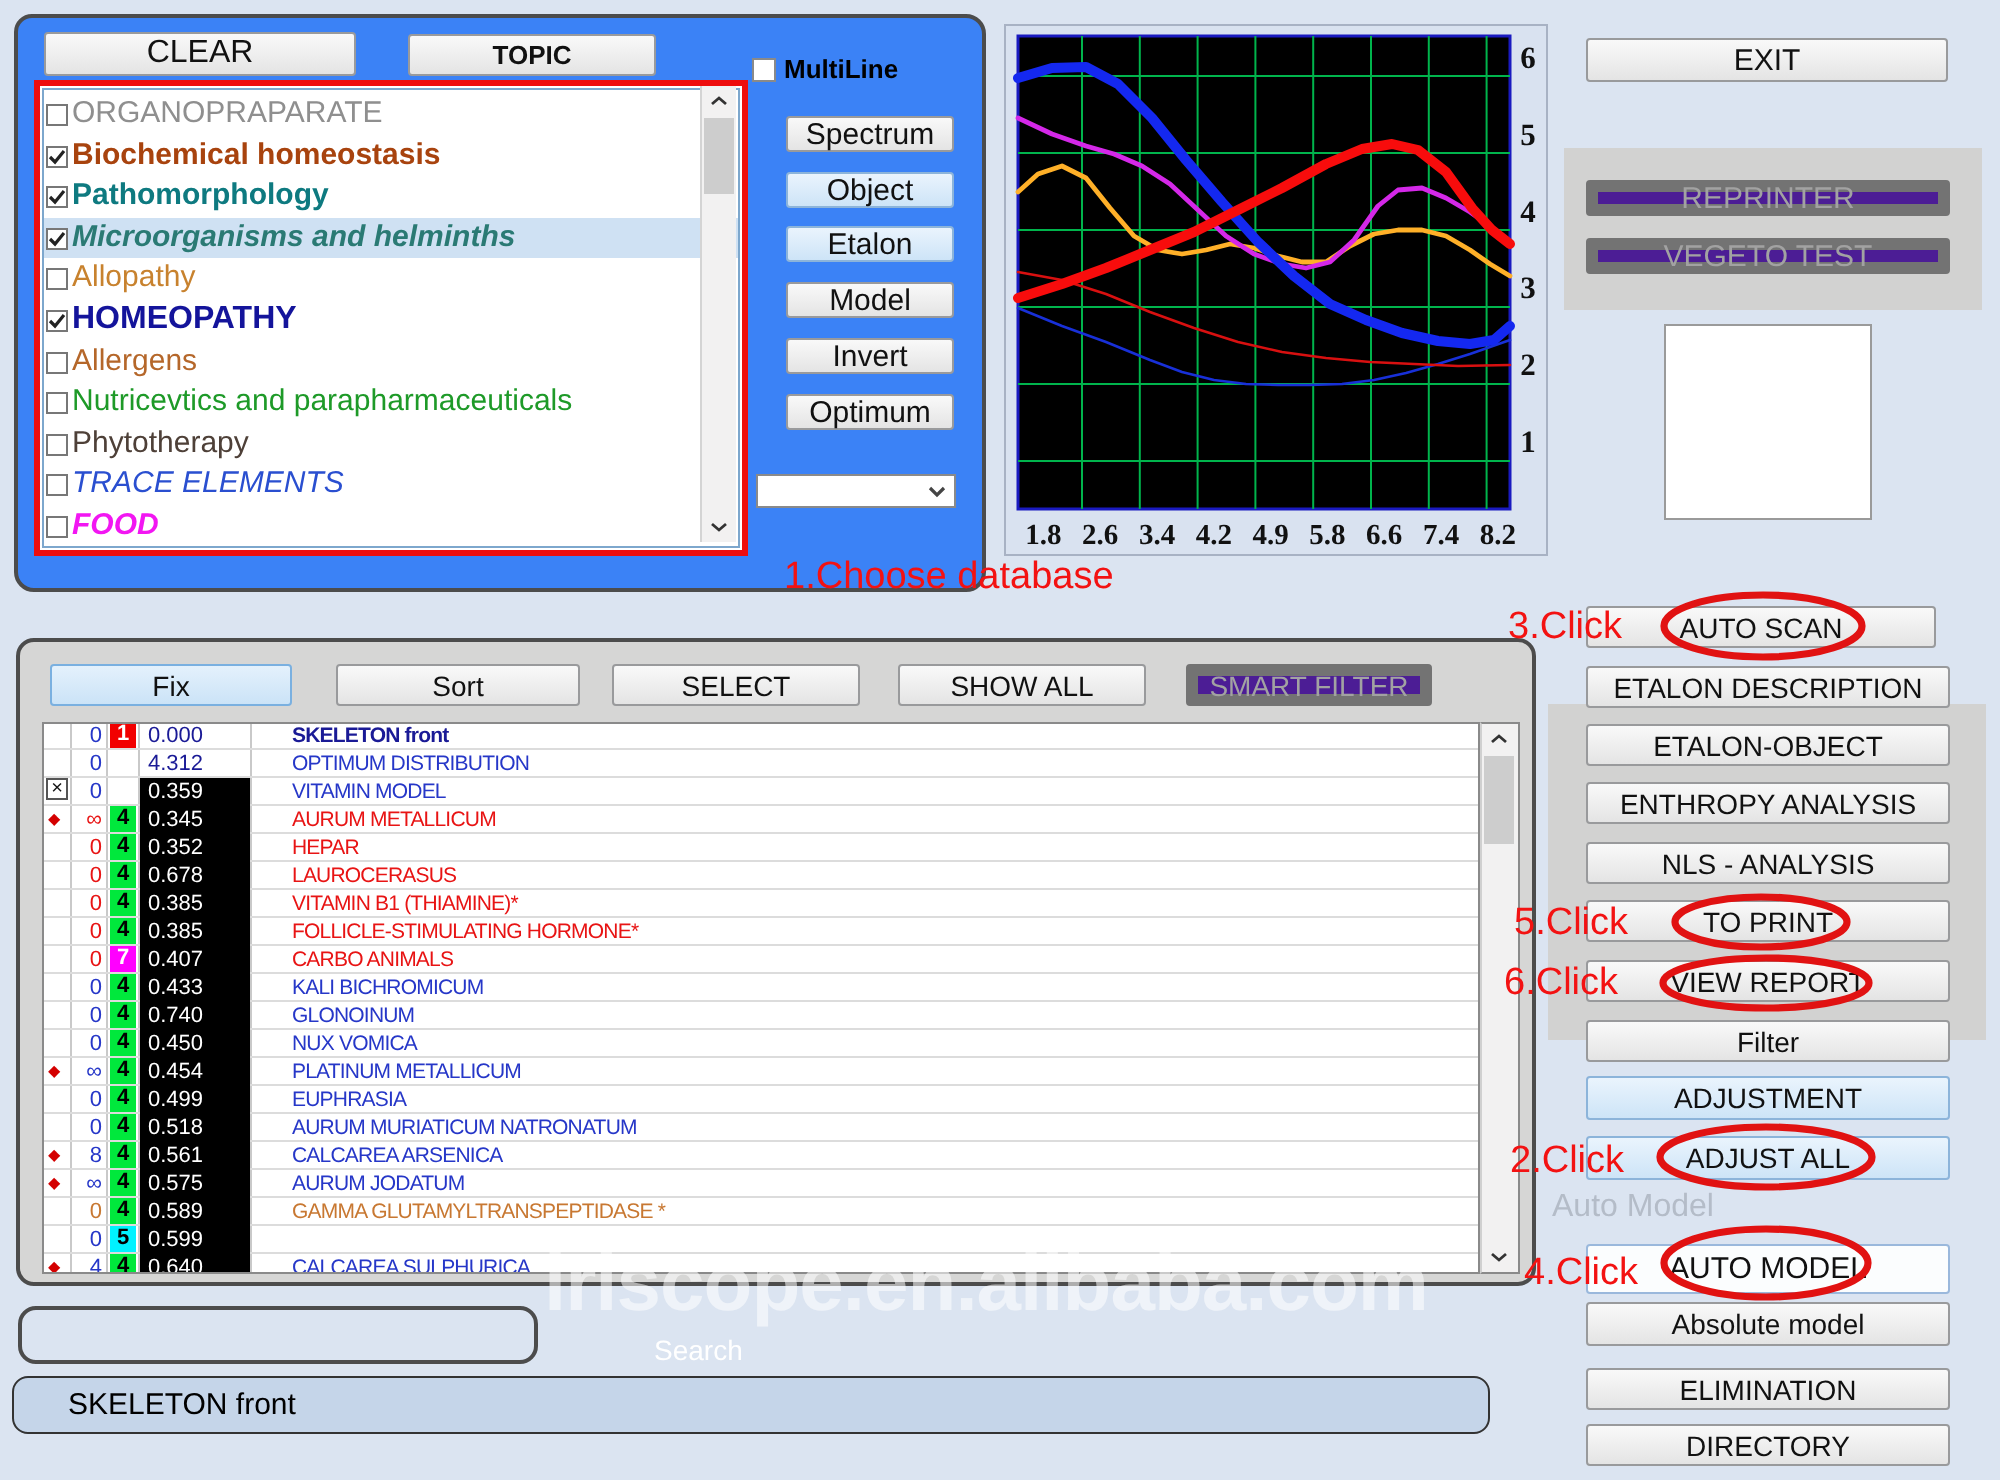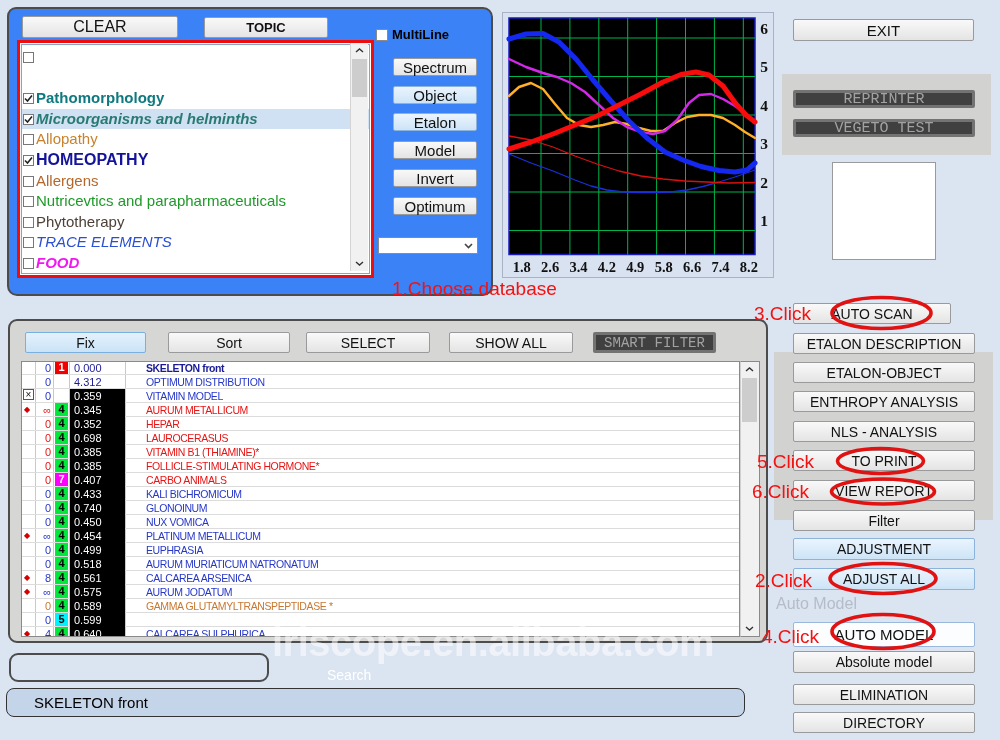--- a/index.html
+++ b/index.html
@@ -3,21 +3,21 @@
 <meta charset="utf-8">
 <style>
 * { margin:0; padding:0; box-sizing:border-box; }
 html,body { width:1000px; height:740px; overflow:hidden; }
 body { background:#dbe4f1; font-family:"Liberation Sans", sans-serif; position:relative; }
 .btn { position:absolute; display:flex; align-items:center; justify-content:center;
   background:linear-gradient(#f9f9f9,#e4e4e4); border:1px solid #999a9c; border-radius:2px;
   font-size:14px; color:#111; }
 .btn.blue { background:linear-gradient(#eaf4fd,#cde4f7); border:1px solid #8cb4da; }
 .btn.automodel { background:#fbfdfe; border:1px solid #9ab8dc; font-size:15px; }
-.btn.dis { color:#a2a2a2; background:#404040; border:3px solid #737373;font-family:Liberation Mono, monospace; }
+.btn.dis { color:#a2a2a2; background:#4c1d95; border:6px solid #737373; }
 
 #tlpanel { left:7px; top:7px; width:486px; height:289px; background:#3b82f6;
   border:2px solid #4c4c4c; border-radius:9px 10px 10px 10px; position:absolute; }
 #clearbtn { left:13px; top:7px; width:156px; height:22px; font-size:16px; }
 #topicbtn { left:195px; top:8px; width:124px; height:21px; font-size:13px; font-weight:bold; }
 #mlbox { left:367px; top:20px; width:12px; height:12px; background:#fff; border:1px solid #8a8a8a; position:absolute; }
 #mllabel { left:383px; top:18px; font-size:13px; font-weight:bold; color:#000; position:absolute; }
 #redbox { left:8px; top:31px; width:357px; height:238px; background:#fff; border:3px solid #ee0d0d; position:absolute; }
 #listarea { left:1px; top:1px; width:349px; height:230px; border:1px solid #7da7cd; background:#fff; position:absolute; overflow:hidden; }
 .litem { position:absolute; left:0; width:100%; height:20px; }
@@ -80,20 +80,29 @@
 
 <div id="tlpanel">
   <div class="btn" id="clearbtn" style="position:absolute;">CLEAR</div>
   <div class="btn" id="topicbtn" style="position:absolute;">TOPIC</div>
   <div id="mlbox"></div>
     <div id="mllabel">MultiLine</div>
   <div id="redbox">
     <div id="listarea">
 <div class="litem" style="top:2.0px">
           <span class="cb"></span>
+          <span class="ltext" style="color:#8f8f8f;">ORGANOPRAPARATE</span>
+        </div>
+<div class="litem" style="top:22.6px">
+          <span class="cb">
+            <svg width="9" height="9" viewBox="0 0 9 9">
+              <path d="M1 4.5 L3.5 7 L8 1.5" stroke="#222" stroke-width="1.6" fill="none"></path>
+            </svg>
+          </span>
+          <span class="ltext" style="color:#a8430e;font-weight:bold;">Biochemical homeostasis</span>
         </div>
 <div class="litem" style="top:43.2px">
           <span class="cb">
             <svg width="9" height="9" viewBox="0 0 9 9">
               <path d="M1 4.5 L3.5 7 L8 1.5" stroke="#222" stroke-width="1.6" fill="none"></path>
             </svg>
           </span>
           <span class="ltext" style="color:#0e7a80;font-weight:bold;">Pathomorphology</span>
         </div>
 <div class="litem" style="top:63.8px">
@@ -253,21 +262,21 @@
     </div>
 <div class="trow" style="top:55px">
       <span class="tn" style="color:#e81414">0</span>
       <span class="tsq" style="background:#00e83c;color:#000">4</span>
       <span class="tv tvd">0.352</span>
       <span class="tname" style="color:#e81414;">HEPAR</span>
     </div>
 <div class="trow" style="top:69px">
       <span class="tn" style="color:#e81414">0</span>
       <span class="tsq" style="background:#00e83c;color:#000">4</span>
-      <span class="tv tvd">0.698</span>
+      <span class="tv tvd">0.678</span>
       <span class="tname" style="color:#e81414;">LAUROCERASUS</span>
     </div>
 <div class="trow" style="top:83px">
       <span class="tn" style="color:#e81414">0</span>
       <span class="tsq" style="background:#00e83c;color:#000">4</span>
       <span class="tv tvd">0.385</span>
       <span class="tname" style="color:#e81414;">VITAMIN B1 (THIAMINE)*</span>
     </div>
 <div class="trow" style="top:97px">
       <span class="tn" style="color:#e81414">0</span>
@@ -362,21 +371,21 @@
       <svg width="9" height="5" viewBox="0 0 9 5">
         <path d="M1 1 L4.5 4 L8 1" stroke="#333" stroke-width="1.4" fill="none"></path>
       </svg>
     </div>
   <div class="sthumb" style="top:16px;height:44px;"></div>
 </div>
 
 <div id="graypanel2"></div>
 <div id="automodellbl">Auto Model</div>
 
-<div class="btn std" style="left:793px;top:303px;width:158px;height:21px;">AUTO SCAN</div>
+<div class="btn std" style="left:793px;top:303px;width:175px;height:21px;">AUTO SCAN</div>
 <div class="btn std" style="left:793px;top:333px;width:182px;height:21px;">ETALON DESCRIPTION</div>
 <div class="btn std" style="left:793px;top:362px;width:182px;height:21px;">ETALON-OBJECT</div>
 <div class="btn std" style="left:793px;top:391px;width:182px;height:21px;">ENTHROPY ANALYSIS</div>
 <div class="btn std" style="left:793px;top:421px;width:182px;height:21px;">NLS - ANALYSIS</div>
 <div class="btn std" style="left:793px;top:450px;width:182px;height:21px;">TO PRINT</div>
 <div class="btn std" style="left:793px;top:480px;width:182px;height:21px;">VIEW REPORT</div>
 <div class="btn std" style="left:793px;top:510px;width:182px;height:21px;">Filter</div>
 <div class="btn blue" style="left:793px;top:538px;width:182px;height:22px;">ADJUSTMENT</div>
 <div class="btn blue" style="left:793px;top:568px;width:182px;height:22px;">ADJUST ALL</div>
 <div class="btn automodel" style="left:793px;top:622px;width:182px;height:25px;">AUTO MODEL</div>

